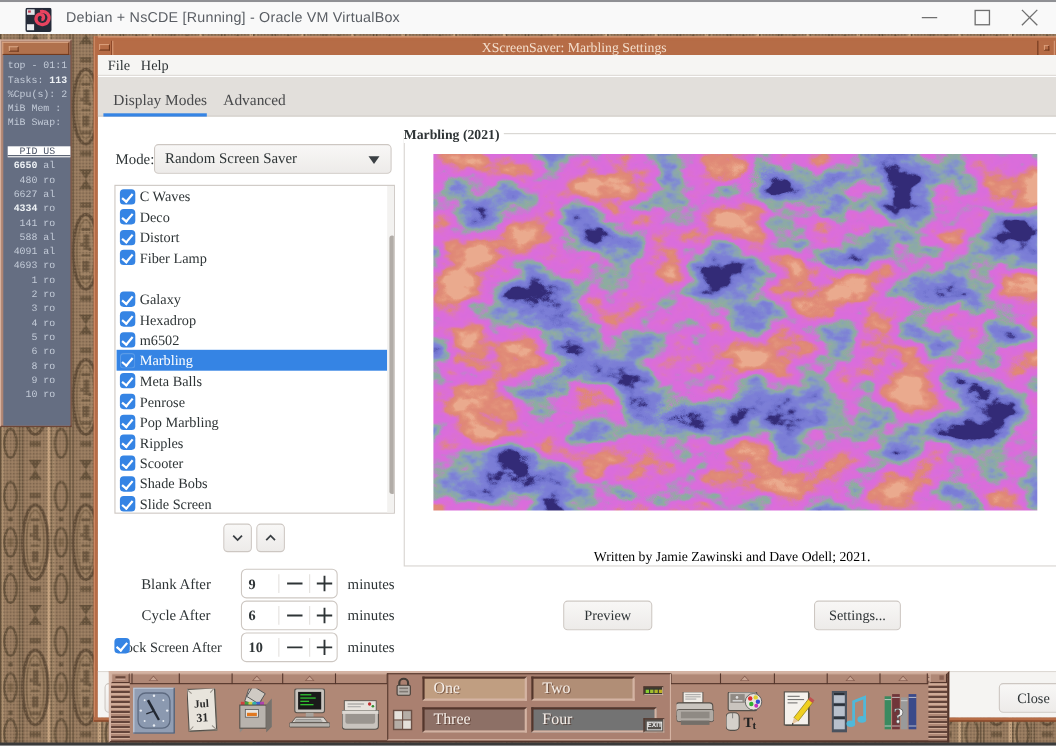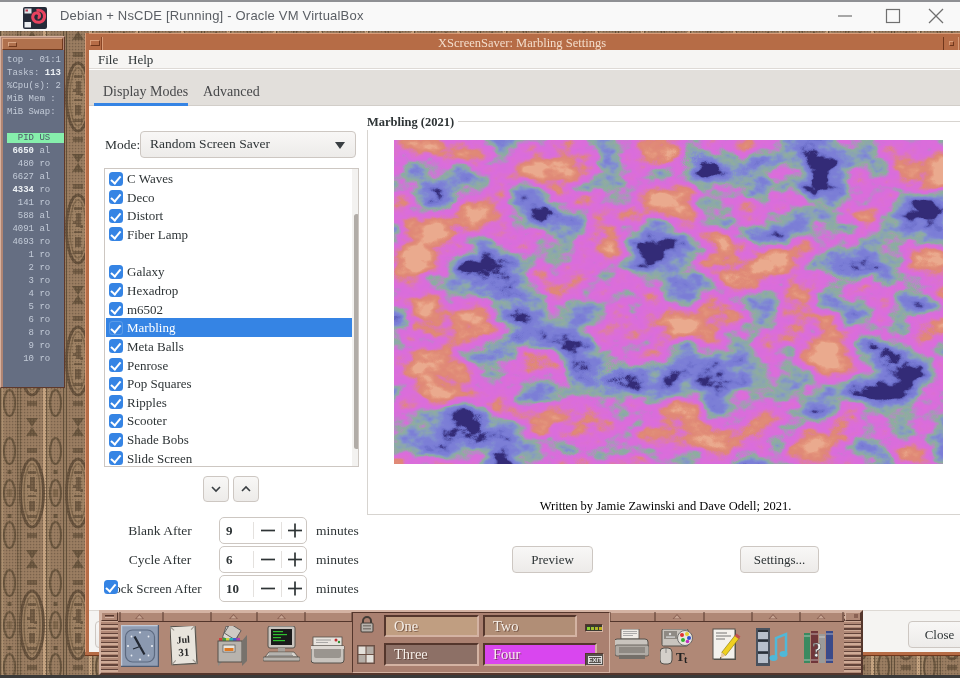--- a/index.html
+++ b/index.html
@@ -14,21 +14,21 @@
   
   #screen { left:0; top:31px; width:960px; height:645px; overflow:hidden; background:#9c8165; }
   
   #term { left:0; top:5px; width:65px; height:352px; background:#b08573;
           border:1px solid; border-color:#d7b2a0 #5f392b #5f392b #d7b2a0; }
   #termbar { left:1px; top:1px; width:61px; height:12px; background:#b0714d;
           border:1px solid; border-color:#d9a583 #713a1e #713a1e #d9a583; }
   #termbody { left:2px; top:13px; width:61px; height:337px; background:#656e82; color:#c3cbd8;
      font-family:"Liberation Mono",monospace; font-size:9px; line-height:13px; white-space:pre; overflow:hidden; padding:4px 0 0 4px; }
   #termbody b { color:#eef2f6; font-weight:bold; }
-  .hlrow { background:#86efac; color:#4d5668; }
+  .hlrow { background:#ffffff; color:#4d5668;text-decoration:underline; }
   
   #xwin { left:65px; top:2px; width:892px; height:623px;margin-left:20px; }
   .frame { background:#b66c46; }
   #xtitle { left:4px; top:4px; width:866px; height:13px; background:#b66c46; color:#f3ddcb;
      font-size:12.5px; text-align:center; line-height:13px; }
   #xmenu { left:4px; top:17px; width:884px; height:19px; background:#f6f5f3; border-bottom:1px solid #dedad6;
      font-size:13px; color:#2e3436; }
   #xtabs { left:4px; top:37px; width:884px; height:36px; background:#e2dfdb; border-bottom:1px solid #d2cec9;
      font-size:14px; color:#47484a; }
   .gbtn { background:linear-gradient(#f8f7f6,#edebe9); border:1px solid #cdc7c2; border-radius:4px;
@@ -208,21 +208,21 @@
         <div class="abs row" style="top:167.85px;">
             <span class="abs cb rcb" style=""></span>
             <span class="rlab">Meta Balls</span>
           </div>
         <div class="abs row" style="top:186.5px;">
             <span class="abs cb rcb" style=""></span>
             <span class="rlab">Penrose</span>
           </div>
         <div class="abs row" style="top:205.15px;">
             <span class="abs cb rcb" style=""></span>
-            <span class="rlab">Pop Squares</span>
+            <span class="rlab">Pop Marbling</span>
           </div>
         <div class="abs row" style="top:223.8px;">
             <span class="abs cb rcb" style=""></span>
             <span class="rlab">Ripples</span>
           </div>
         <div class="abs row" style="top:242.45px;">
             <span class="abs cb rcb" style=""></span>
             <span class="rlab">Scooter</span>
           </div>
         <div class="abs row" style="top:261.1px;">
@@ -425,21 +425,21 @@
         <rect x="0" y="0" width="18" height="19" fill="#6b4f44"></rect>
         <rect x="1.5" y="1.5" width="7" height="7.5" fill="#e4e0da"></rect>
           <rect x="9.5" y="1.5" width="7" height="7.5" fill="#b5ada6"></rect>
         <rect x="1.5" y="10" width="7" height="7.5" fill="#b5ada6"></rect>
           <rect x="9.5" y="10" width="7" height="7.5" fill="#e4e0da"></rect>
       </svg>
 
       <div class="abs wsbtn" style="left:283px;top:3px;width:95px;height:22px;background:#c09e81;line-height:18px;">One</div>
       <div class="abs wsbtn" style="left:382px;top:3px;width:94px;height:22px;background:#b18e76;line-height:18px;">Two</div>
       <div class="abs wsbtn" style="left:283px;top:31px;width:95px;height:23px;background:#8d7066;line-height:19px;">Three</div>
-      <div class="abs wsbtn" style="left:382px;top:31px;width:114px;height:23px;background:#d946ef;line-height:19px;">Four</div>
+      <div class="abs wsbtn" style="left:382px;top:31px;width:114px;height:23px;background:#737373;line-height:19px;">Four</div>
 
       <div class="abs" style="left:484px;top:12px;width:18px;height:8px;background:#3a3a30;border:1px solid;border-color:#54362c #d4b3a3 #d4b3a3 #54362c;">
         <span class="abs" style="left:1px;top:1.5px;width:3px;height:3.5px;background:#88d030;"></span>
         <span class="abs" style="left:5px;top:1.5px;width:3px;height:3.5px;background:#a0c030;"></span>
         <span class="abs" style="left:9px;top:1.5px;width:3px;height:3.5px;background:#b0b828;"></span>
         <span class="abs" style="left:13px;top:1.5px;width:3px;height:3.5px;background:#c0b020;"></span>
       </div>
 
       <div class="abs" style="left:484px;top:41px;width:19px;height:13px;background:#55514c;border:1px solid;border-color:#54362c #d4b3a3 #d4b3a3 #54362c;">
         <span class="abs" style="left:1.5px;top:1.5px;width:14px;height:8px;border:1px solid #ddd;color:#eee;font-family:'Liberation Sans',sans-serif;font-size:6px;font-weight:bold;line-height:6px;text-align:center;">EXIT</span>

